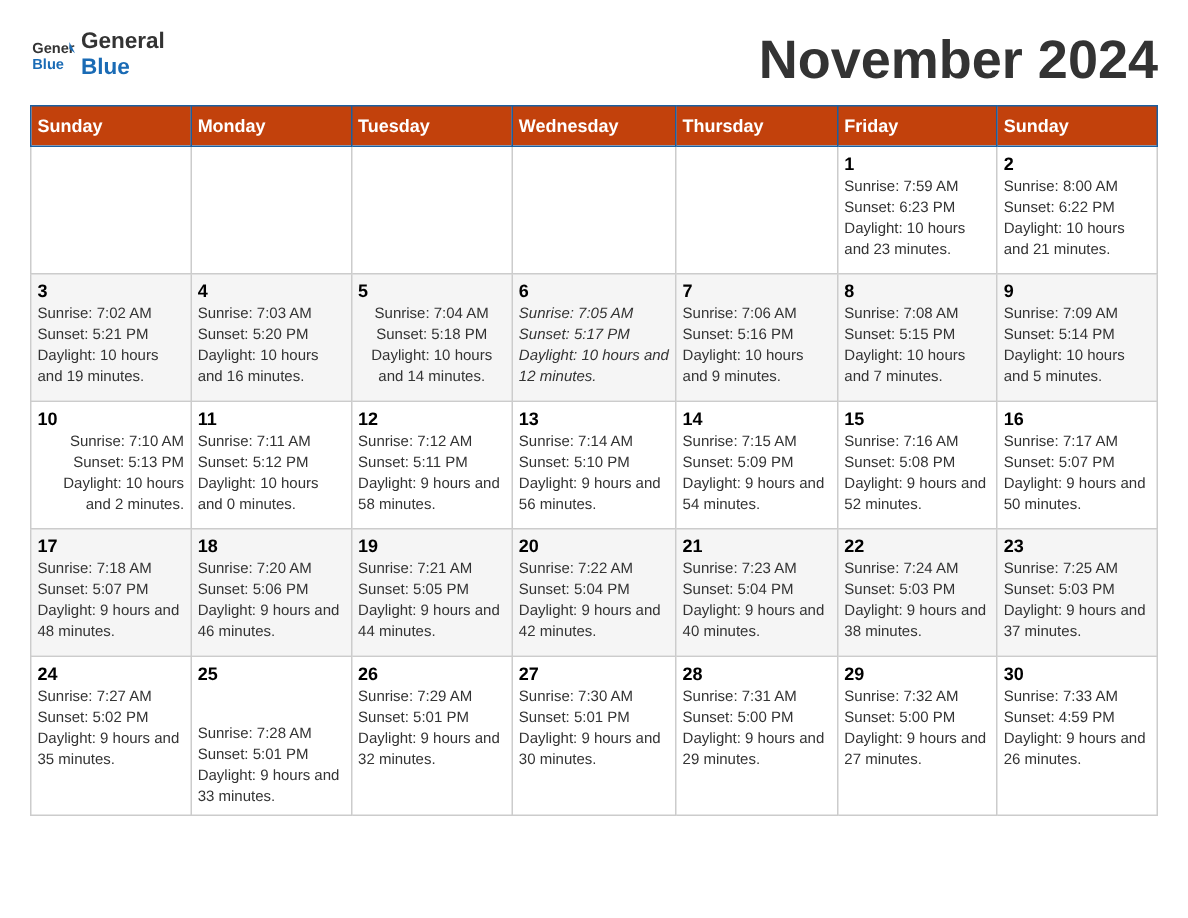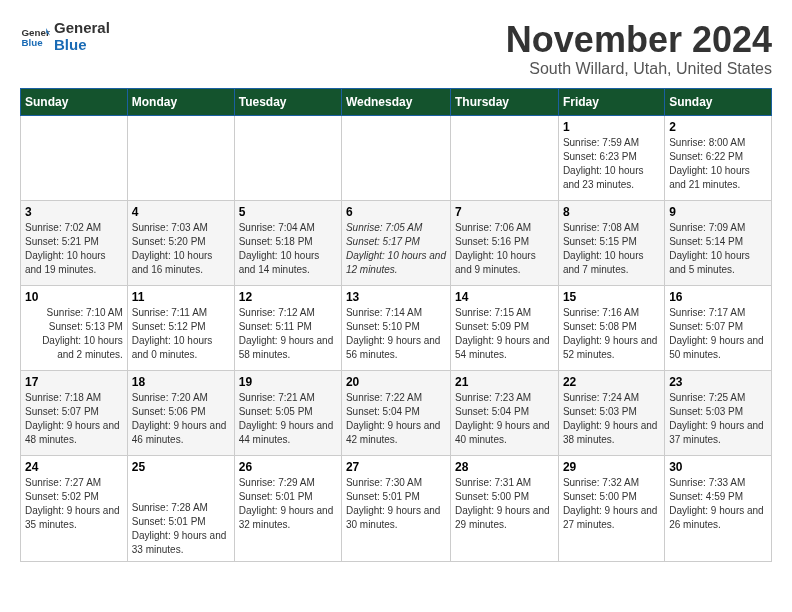--- a/index.html
+++ b/index.html
@@ -38,21 +38,21 @@
     .calendar-subtitle {
       font-size: 16px;
       color: #555;
     }
     table {
       width: 100%;
       border-collapse: collapse;
       font-size: 11px;
     }
     thead th {
-      background-color: #14532d;
+      background-color: #c2410c;
       color: #fff;
       padding: 6px 4px;
       text-align: left;
       font-size: 12px;
       font-weight: bold;
       border: 1px solid #1a5fa0;
     }
     tbody td {
       border: 1px solid #ccc;
       vertical-align: top;
@@ -89,21 +89,20 @@
       <text x="2" y="32" font-size="13" font-weight="bold" fill="#1a6bb5">Blue</text>
       <polygon points="35,8 40,18 35,14" fill="#1a6bb5"></polygon>
     </svg>
     <div>
       <div style="font-size:15px;font-weight:bold;color:#333;line-height:1.1;">General</div>
       <div style="font-size:15px;font-weight:bold;color:#1a6bb5;line-height:1.1;">Blue</div>
     </div>
   </div>
   <div class="title-area">
     <div class="calendar-title">November 2024</div>
-    <div class="calendar-subtitle">South Willard, Utah, United States</div>
   </div>
 </div>
 
 <table>
   <thead>
     <tr>
     <th>Sunday</th>
         <th>Monday</th>
         <th>Tuesday</th>
         <th>Wednesday</th>
@@ -140,21 +139,21 @@
 Daylight: 10 hours and 19 minutes.</div>
         </td>
         <td>
           <span class="day-number">4</span>
           <div class="day-info" style="white-space: pre-wrap;">Sunrise: 7:03 AM
 Sunset: 5:20 PM
 Daylight: 10 hours and 16 minutes.</div>
         </td>
         <td>
           <span class="day-number">5</span>
-          <div class="day-info" style="white-space: pre-wrap;">Sunrise: 7:04 AM
+          <div class="day-info" style="white-space: pre-wrap; text-align: center;">Sunrise: 7:04 AM
 Sunset: 5:18 PM
 Daylight: 10 hours and 14 minutes.</div>
         </td>
         <td>
           <span class="day-number">6</span>
           <div class="day-info" style="white-space: pre-wrap; font-style: italic;">Sunrise: 7:05 AM
 Sunset: 5:17 PM
 Daylight: 10 hours and 12 minutes.</div>
         </td>
         <td>

